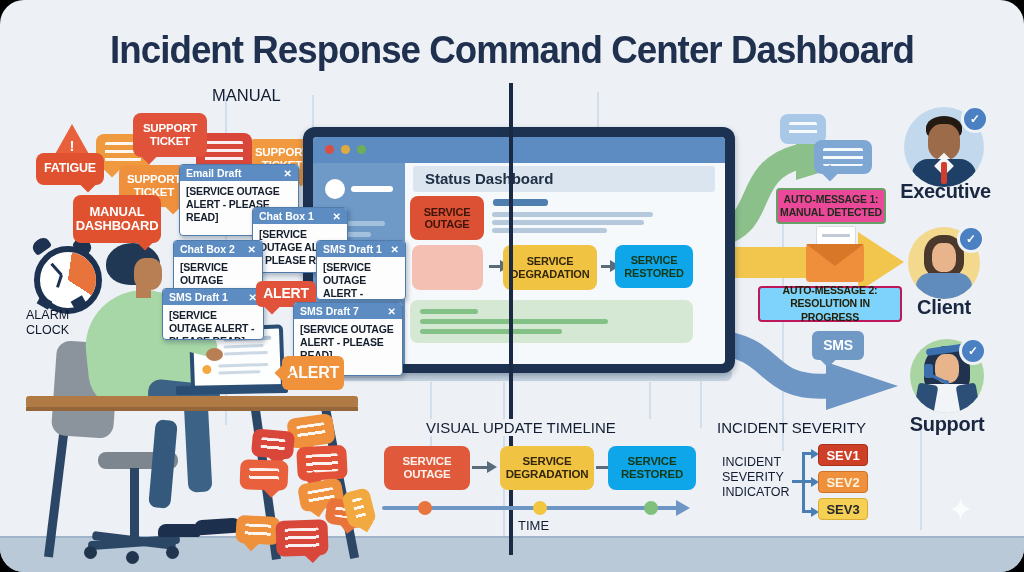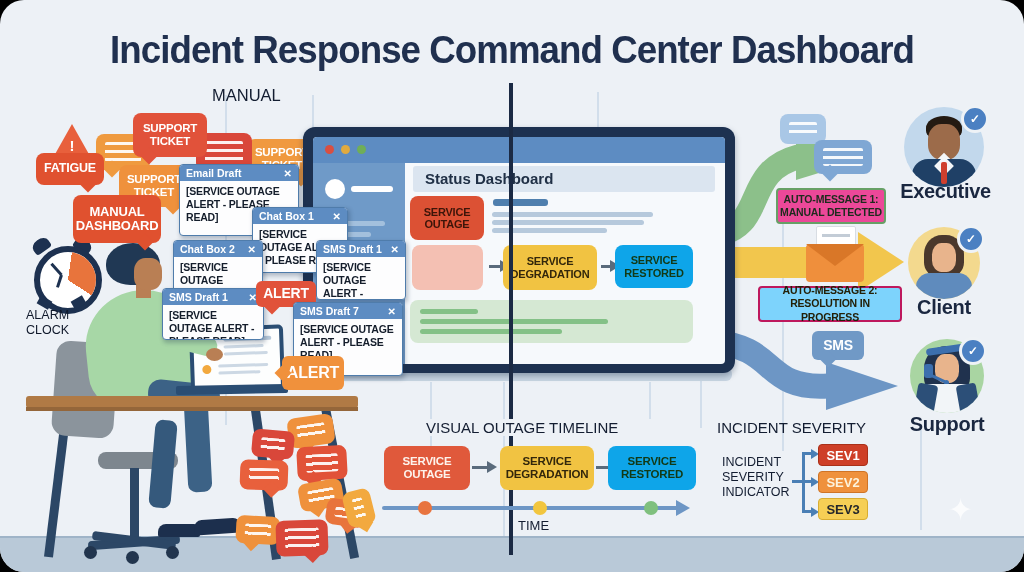--- a/index.html
+++ b/index.html
@@ -267,21 +267,21 @@
   <div class="bubble tbl" style="left:256px;top:281px;width:60px;height:26px;background:#e1523a;font-size:14px;z-index:21;border-radius:6px">ALERT</div>
   <div class="win" style="left:293px;top:302px;width:108px;height:72px;z-index:22">
     <div class="tb">
         <span>SMS Draft 7</span>
         <span class="cl">✕</span>
       </div>
     <div class="bd">[SERVICE OUTAGE ALERT - PLEASE READ]</div>
   </div>
   <div class="bubble tml" style="left:282px;top:356px;width:62px;height:34px;background:#f0913c;font-size:16px;z-index:23;border-radius:6px">ALERT</div>
 
-  <div class="hdg" style="left:426px;top:419px;width:230px;font-size:15px;background:#edf1f6;z-index:18">VISUAL OUTAGE TIMELINE</div>
+  <div class="hdg" style="left:426px;top:419px;width:230px;font-size:15px;background:#edf1f6;z-index:18">VISUAL UPDATE TIMELINE</div>
   <div class="badge b-red-lt" style="left:384px;top:446px;width:86px;height:44px;font-size:11.5px;z-index:18">SERVICE OUTAGE</div>
   <div class="sarrow" style="left:472px;top:466px;width:16px;z-index:18"></div>
   <div class="badge b-yel" style="left:500px;top:446px;width:94px;height:44px;font-size:11.5px;z-index:18">SERVICE DEGRADATION</div>
   <div class="sarrow" style="left:596px;top:466px;width:14px;z-index:18"></div>
   <div class="badge b-grn" style="left:608px;top:446px;width:88px;height:44px;font-size:11.5px;z-index:18">SERVICE RESTORED</div>
   <div class="abs" style="left:382px;top:506px;width:296px;height:3.5px;background:#6d96c5;border-radius:2px;z-index:18"></div>
   <div class="abs" style="left:676px;top:500px;width:0;height:0;border-left:14px solid #6d96c5;border-top:8px solid transparent;border-bottom:8px solid transparent;z-index:18"></div>
   <div class="dot" style="left:418px;top:501px;width:14px;height:14px;background:#e8743f;z-index:19"></div>
   <div class="dot" style="left:533px;top:501px;width:14px;height:14px;background:#f2c63f;z-index:19"></div>
   <div class="dot" style="left:644px;top:501px;width:14px;height:14px;background:#7fc07e;z-index:19"></div>

